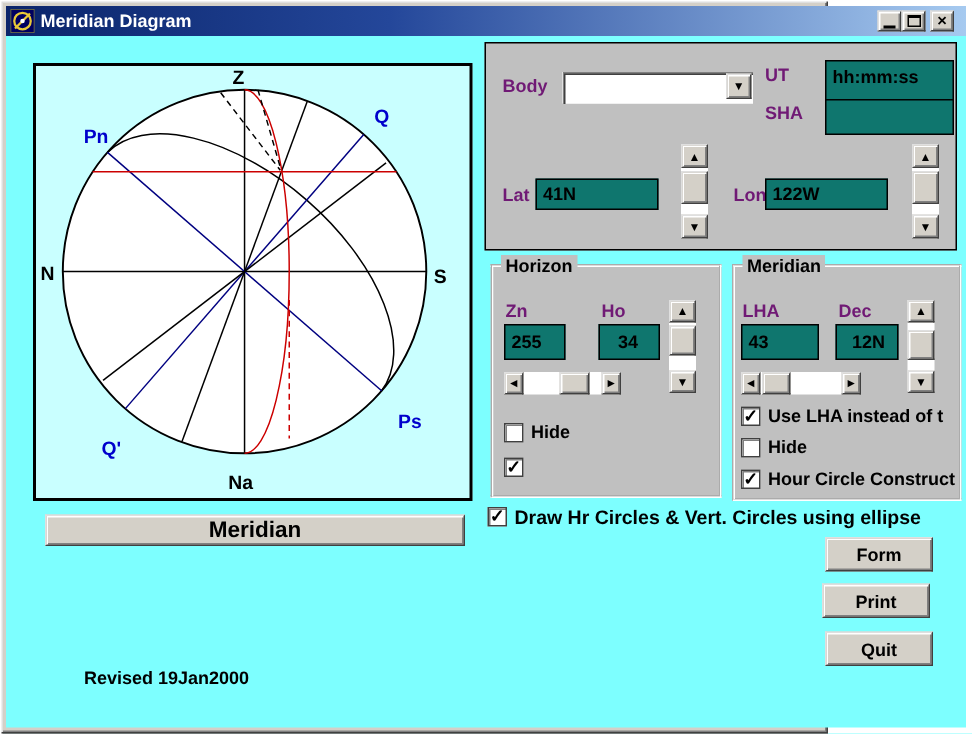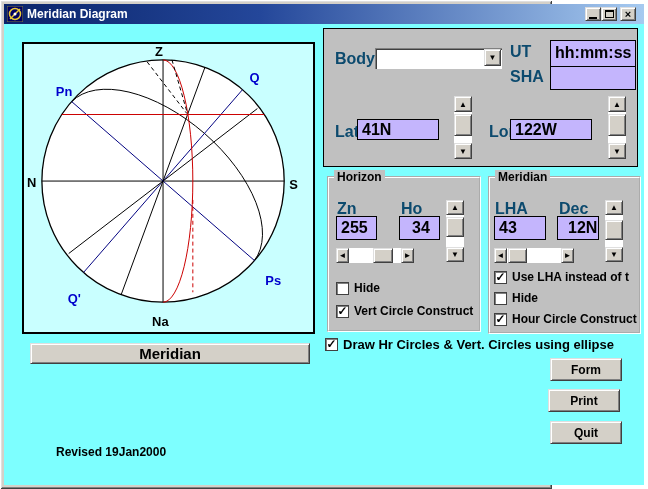--- a/index.html
+++ b/index.html
@@ -28,23 +28,23 @@
 
   
   .diagram-box { position:absolute; left:18px; top:18px; width:293px; height:292px;
     background:#C9FFFF; border:2px solid #000; }
   .meridian-btn { position:absolute; left:26px; top:319px; width:280px; height:21px;
     font-size:15px; font-weight:bold; display:flex; align-items:center; justify-content:center; }
 
   
   .top-panel { position:absolute; left:319px; top:4px; width:315px; height:139px;
     background:#C0C0C0; border:1px solid #000; }
-  .lbl { position:absolute; font-size:16px; font-weight:bold; color:#0c4a6e; white-space:nowrap; }
-  .field { position:absolute; background:#c4b5fd; border:1px solid #000;
-    font-size:16px; font-weight:bold; color:#000; padding-left:4px; overflow:hidden; white-space:nowrap; }
+  .lbl { position:absolute; font-size:12px; font-weight:bold; color:#701a75; white-space:nowrap; }
+  .field { position:absolute; background:#0f766e; border:1px solid #000;
+    font-size:12px; font-weight:bold; color:#000; padding-left:4px; overflow:hidden; white-space:nowrap; }
   .combo { position:absolute; background:#fff;
     box-shadow: inset 1px 1px 0 #808080, inset 2px 2px 0 #404040, inset -1px -1px 0 #ffffff; }
   .combo .drop { position:absolute; right:1px; top:1px; width:17px; height:17px;
     display:flex; align-items:center; justify-content:center; font-size:8px; }
 
   
   .group { position:absolute; background:#C0C0C0; border:2px groove #ffffff;padding-left:27px; }
   .group .legend { position:absolute; top:-8px; left:5px; background:#C0C0C0;
     padding:0 3px; font-size:12px; font-weight:bold; }
 
@@ -202,21 +202,20 @@
             <span>►</span>
           </div>
       </div>
 
       <div class="cb-row" style="left:7px; top:104px;">
         <span class="cb-box"></span>
         <span class="cb-lab">Hide</span>
       </div>
       <div class="cb-row" style="left:7px; top:127px;">
         <span class="cb-box">✓</span>
-        <span class="cb-lab">Vert Circle Construct</span>
       </div>
     </div>
 
     <div class="group" style="left:484px; top:152px; width:153px; height:158px;">
       <span class="legend">Meridian</span>
       <span class="lbl" style="left:5px; top:22px;">LHA</span>
       <span class="lbl" style="left:69px; top:22px;">Dec</span>
       <div class="field" style="left:4px; top:38px; width:52px; height:24px; line-height:22px;">43</div>
       <div class="field" style="left:67px; top:38px; width:42px; height:24px; line-height:22px; padding-left:10px;">12N</div>
 

